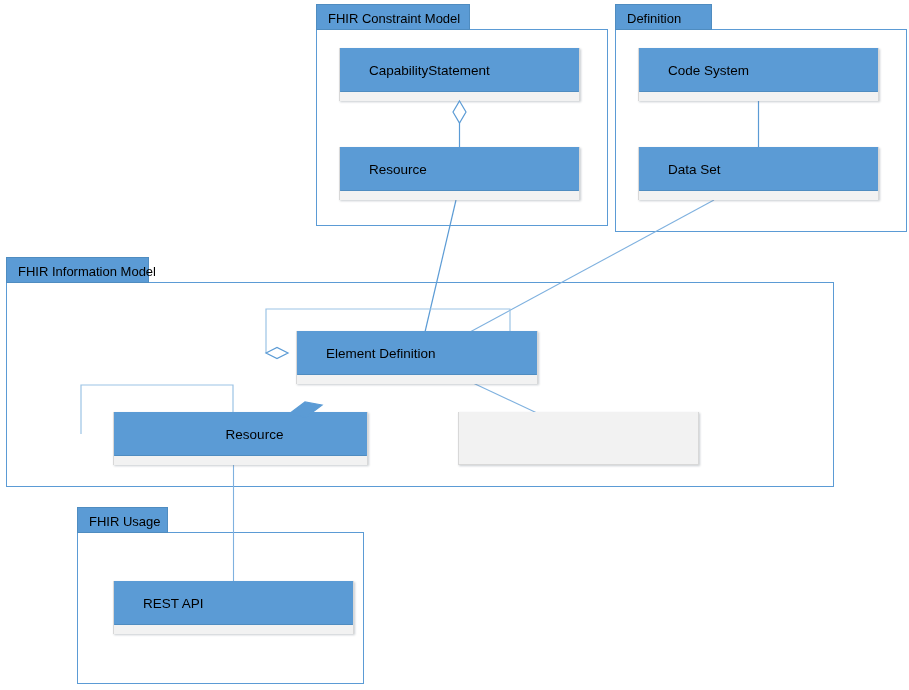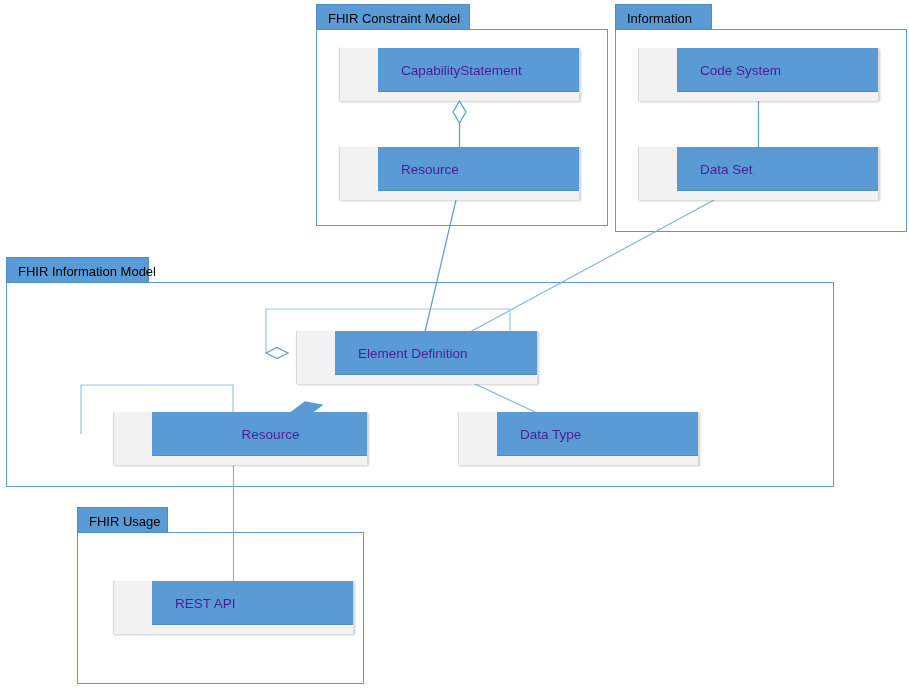--- a/index.html
+++ b/index.html
@@ -49,31 +49,30 @@
     position: absolute;
     box-sizing: border-box;
     z-index: 6;
     box-shadow: 1px 1px 2px rgba(120,130,140,0.40);
     background: #F2F2F2;
     border: 1px solid #D8D8D8;
     border-top: none;
   }
   .uml-class .title {
     background: #5B9BD5;
-    color: #4c1d95;
+    color: #000000;
     font-size: 13.5px;
     height: 44px;
     line-height: 44px;
-    padding-left: 22px;
+    padding-left: 28px;
     box-sizing: border-box;
     white-space: nowrap;
     overflow: hidden;
     border: 1px solid #5B9BD5;
     border-bottom: 1px solid #4F8CC0;
-    margin-left: 38px;
   }
   .uml-class .compartment {
     height: 9px;
     background: #F2F2F2;
   }
   
   svg.links {
     position: absolute;
     top: 0;
     left: 0;
@@ -119,21 +118,21 @@
   <div class="package">
     <div class="package-body" style="left:316px;top:29px;width:292px;height:197px;"></div>
     <div class="package-tab" style="left:316px;top:4px;width:154px;height:26px;">
       <span>FHIR Constraint Model</span>
     </div>
   </div>
 
   <div class="package">
     <div class="package-body" style="left:615px;top:29px;width:292px;height:203px;"></div>
     <div class="package-tab" style="left:615px;top:4px;width:97px;height:26px;">
-      <span>Information</span>
+      <span>Definition</span>
     </div>
   </div>
 
   <div class="package">
     <div class="package-body" style="left:6px;top:282px;width:828px;height:205px;"></div>
     <div class="package-tab" style="left:6px;top:257px;width:143px;height:26px;">
       <span>FHIR Information Model</span>
     </div>
   </div>
 
@@ -187,21 +186,20 @@
     <div class="title">Element Definition</div>
     <div class="compartment"></div>
   </div>
 
   <div class="uml-class" style="left:113px;top:412px;width:255px;height:53px;text-align:center;">
     <div class="title">Resource</div>
     <div class="compartment"></div>
   </div>
 
   <div class="uml-class" style="left:458px;top:412px;width:241px;height:53px;">
-    <div class="title">Data Type</div>
     <div class="compartment"></div>
   </div>
 
   <div class="uml-class" style="left:113px;top:581px;width:241px;height:53px;">
     <div class="title">REST API</div>
     <div class="compartment"></div>
   </div>
 
   <svg class="links links-over" viewBox="0 0 909 690">
 

